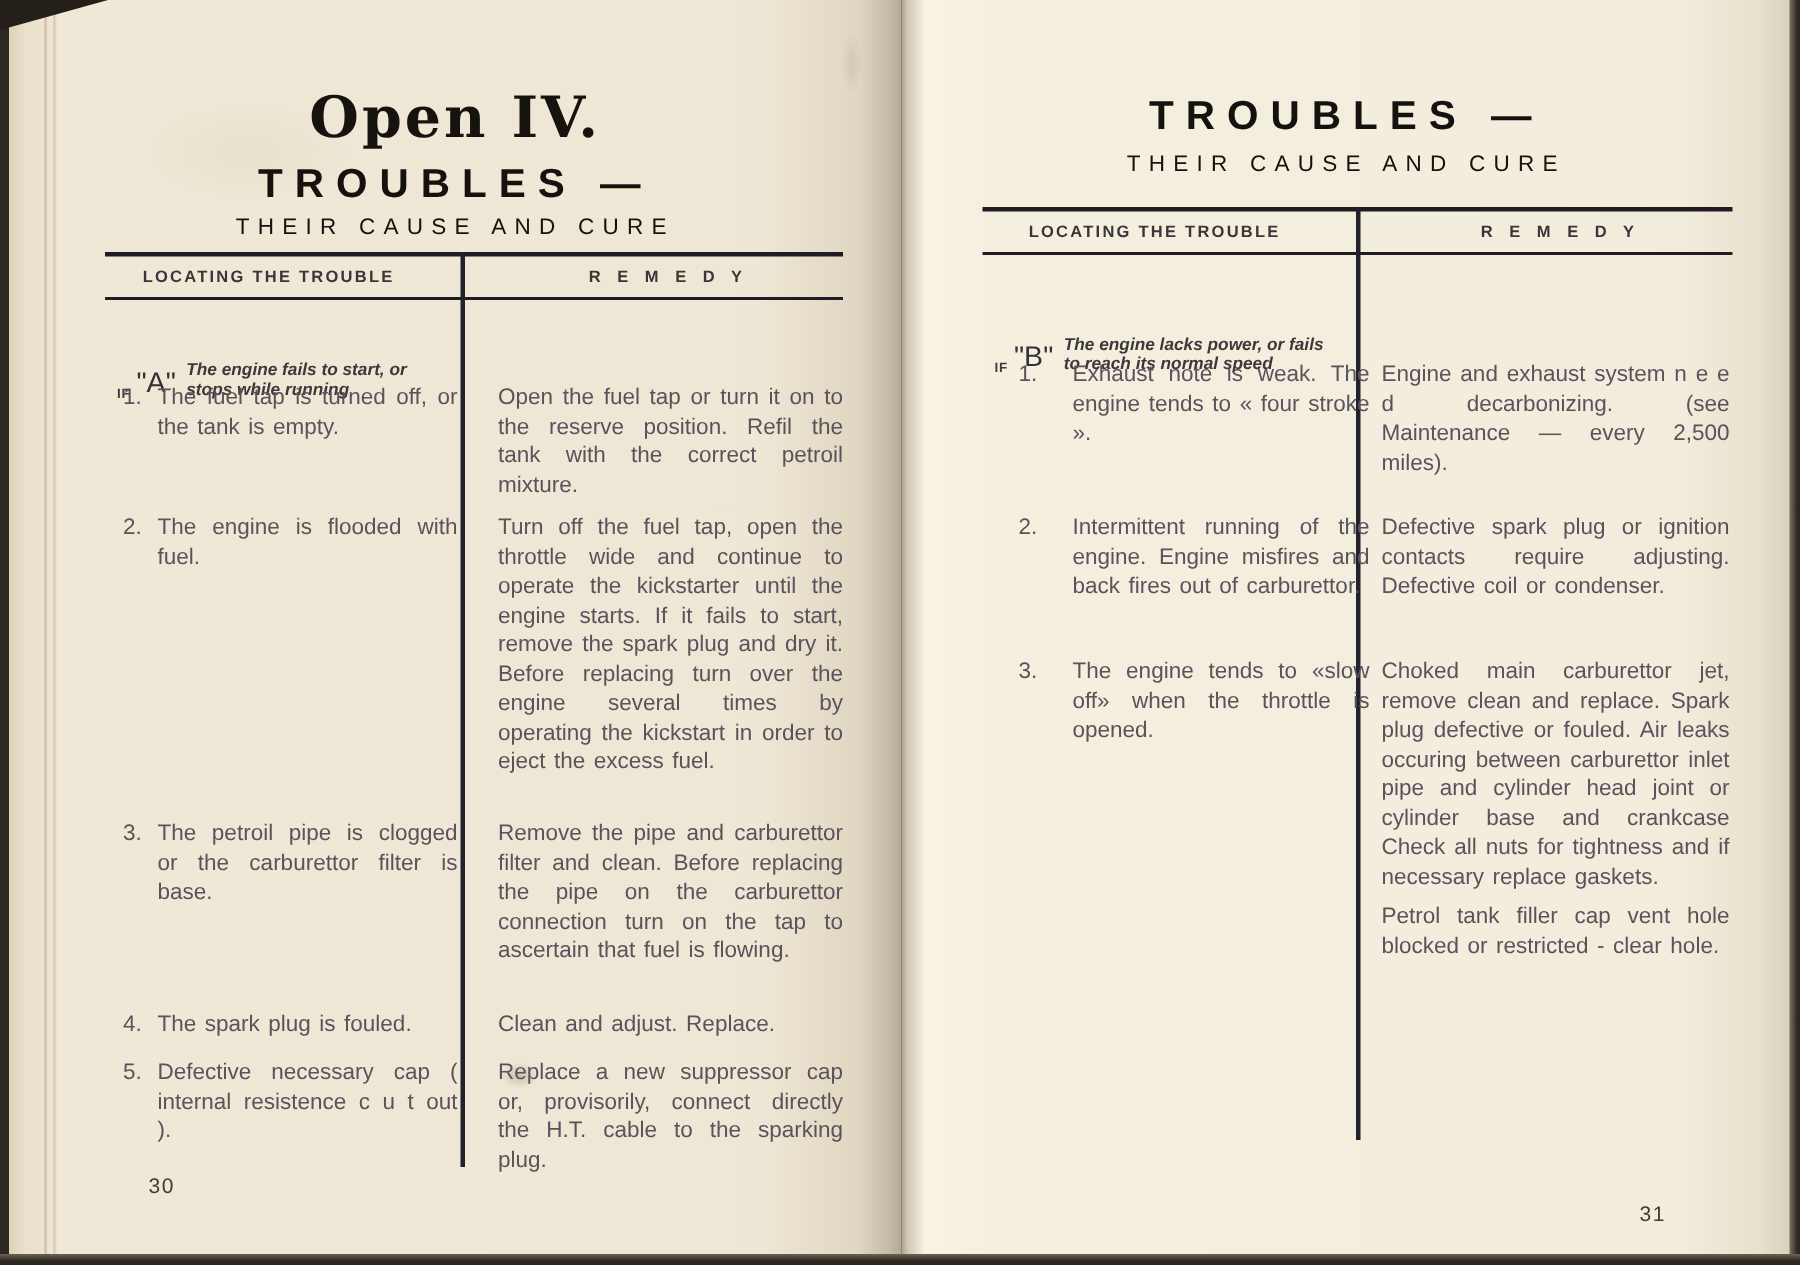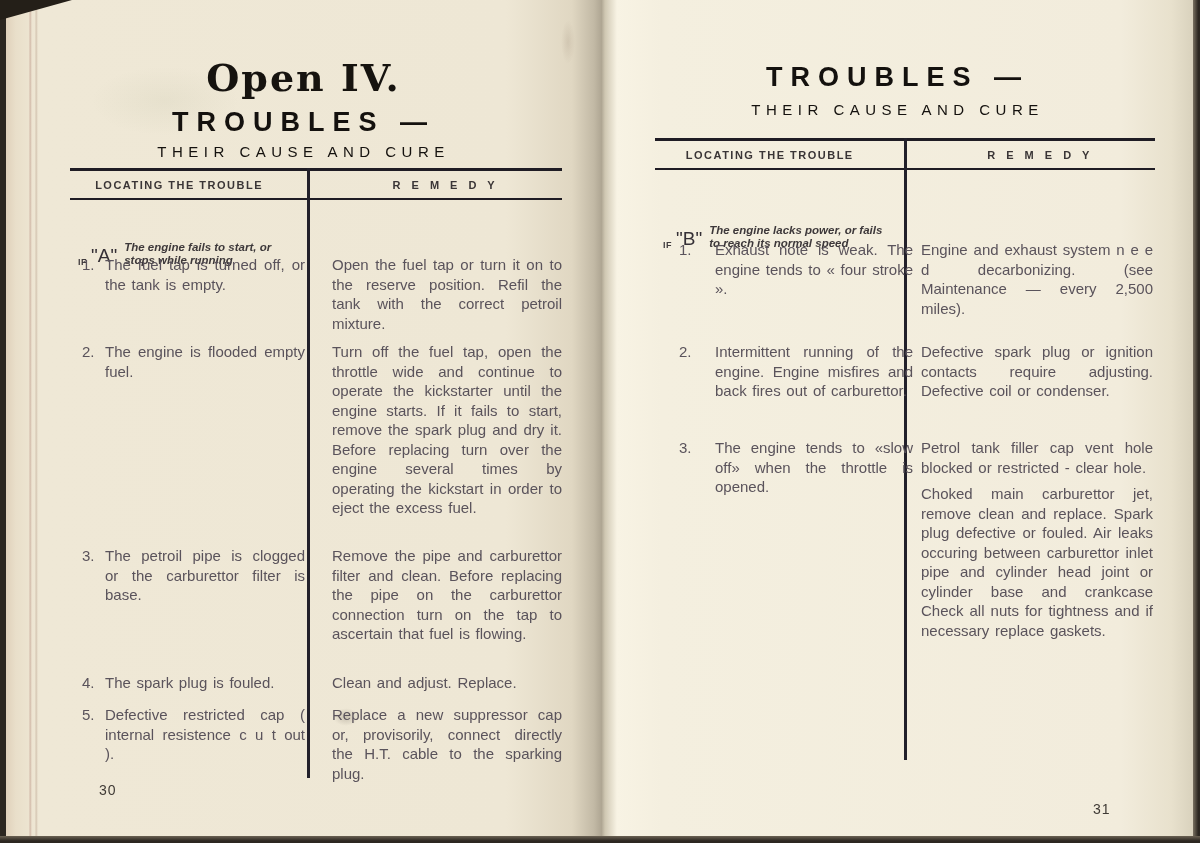--- a/index.html
+++ b/index.html
@@ -130,21 +130,21 @@
       <div class="trow" style="top:87px">
         <span class="tnum">1.</span>
         <div class="trouble">The fuel tap is turned off, or the tank is empty.</div>
         <div class="remedy">
           <p>Open the fuel tap or turn it on to the reserve position. Refil the tank with the correct petroil mixture.</p>
         </div>
       </div>
 
       <div class="trow" style="top:174px">
         <span class="tnum">2.</span>
-        <div class="trouble">The engine is flooded empty fuel.</div>
+        <div class="trouble">The engine is flooded with fuel.</div>
         <div class="remedy">
           <p>Turn off the fuel tap, open the throttle wide and continue to operate the kickstarter until the engine starts. If it fails to start, remove the spark plug and dry it. Before replacing turn over the engine several times by operating the kickstart in order to eject the excess fuel.</p>
         </div>
       </div>
 
       <div class="trow" style="top:378px">
         <span class="tnum">3.</span>
         <div class="trouble">The petroil pipe is clogged or the carburettor filter is base.</div>
         <div class="remedy">
           <p>Remove the pipe and carburettor filter and clean. Before replacing the pipe on the carburettor connection turn on the tap to ascertain that fuel is flowing.</p>
@@ -154,21 +154,21 @@
       <div class="trow" style="top:505px">
         <span class="tnum">4.</span>
         <div class="trouble">The spark plug is fouled.</div>
         <div class="remedy">
           <p>Clean and adjust. Replace.</p>
         </div>
       </div>
 
       <div class="trow" style="top:537px">
         <span class="tnum">5.</span>
-        <div class="trouble">Defective restricted cap ( internal resistence c u t out ).</div>
+        <div class="trouble">Defective necessary cap ( internal resistence c u t out ).</div>
         <div class="remedy">
           <p>Replace a new suppressor cap or, provisorily, connect directly the H.T. cable to the sparking plug.</p>
         </div>
       </div>
     </div>
 
     <div class="pagenum" style="left:93px;top:782px">30</div>
   </div>
 
   <div class="page page-right">
@@ -203,22 +203,22 @@
         <div class="trouble">Intermittent running of the engine. Engine misfires and back fires out of carburettor.</div>
         <div class="remedy">
           <p>Defective spark plug or ignition contacts require adjusting. Defective coil or condenser.</p>
         </div>
       </div>
 
       <div class="trow" style="top:300px">
         <span class="tnum">3.</span>
         <div class="trouble">The engine tends to «slow off» when the throttle is opened.</div>
         <div class="remedy">
+          <p>Choked main carburettor jet, remove clean and replace. Spark plug defective or fouled. Air leaks occuring between carburettor inlet pipe and cylinder head joint or cylinder base and crankcase Check all nuts for tightness and if necessary replace gaskets.</p>
           <p>Petrol tank filler cap vent hole blocked or restricted - clear hole.</p>
-          <p>Choked main carburettor jet, remove clean and replace. Spark plug defective or fouled. Air leaks occuring between carburettor inlet pipe and cylinder head joint or cylinder base and crankcase Check all nuts for tightness and if necessary replace gaskets.</p>
         </div>
       </div>
     </div>
 
     <div class="pagenum" style="left:492px;top:801px">31</div>
   </div>
 
   <div class="corner-tl"></div>
   <div class="edge-right"></div>
   <div class="edge-bottom"></div>

